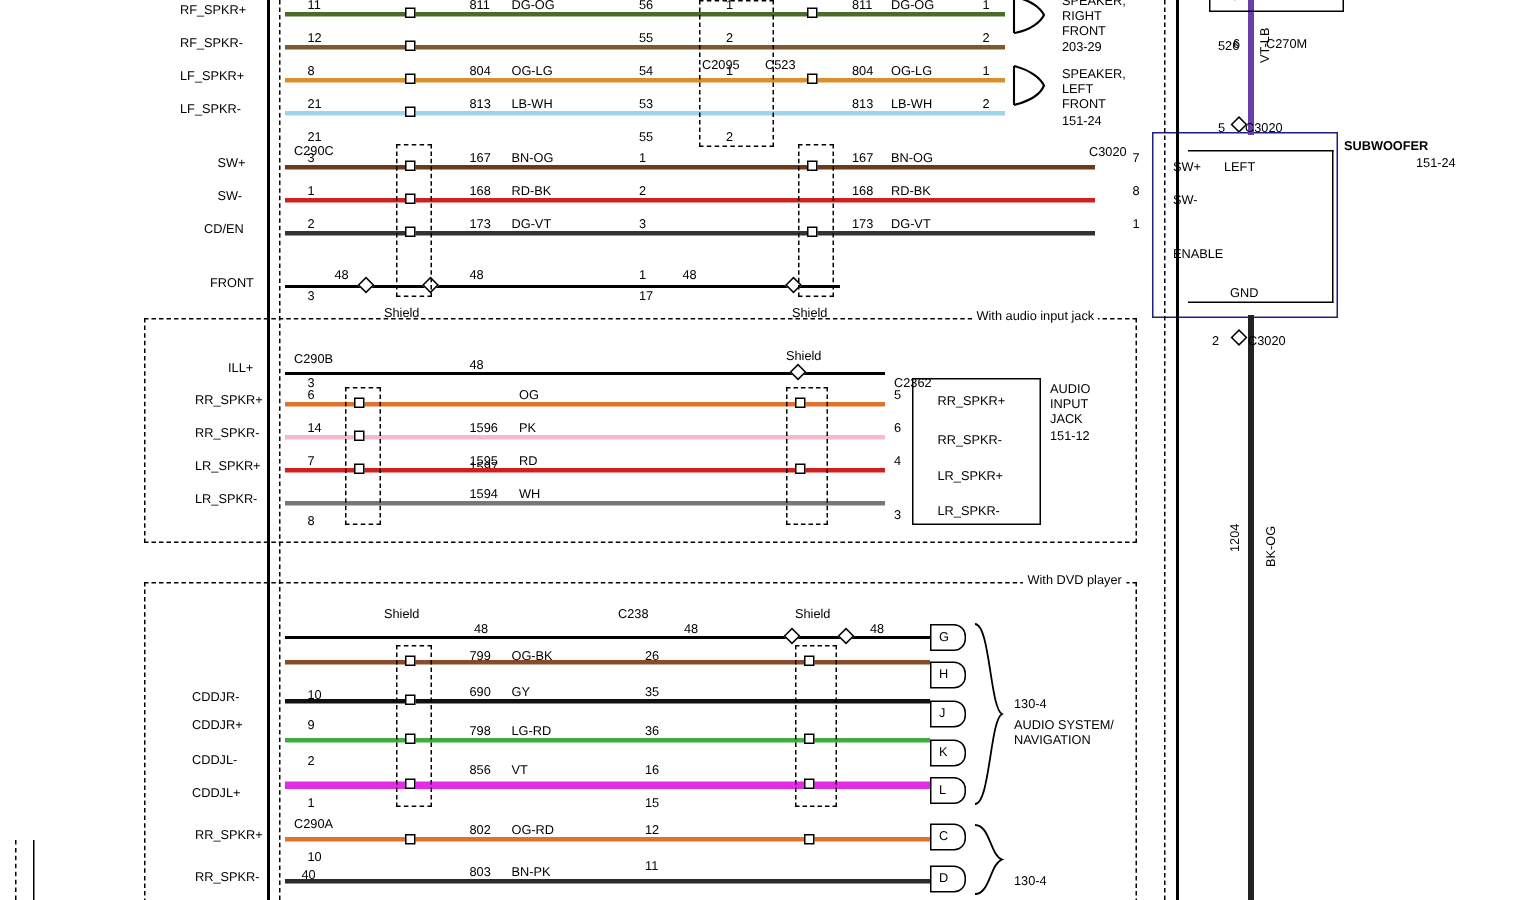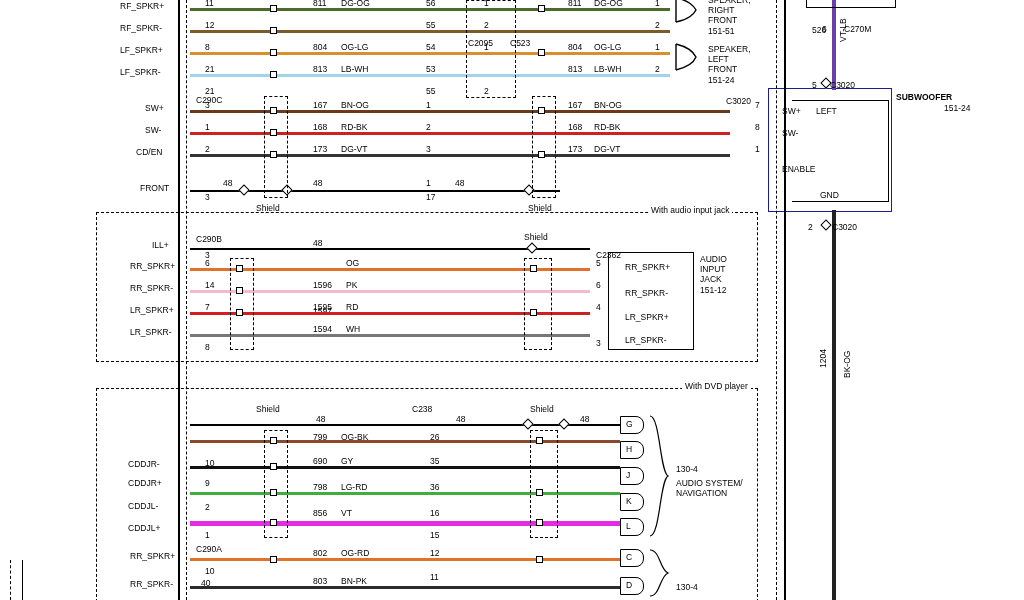--- a/index.html
+++ b/index.html
@@ -138,21 +138,21 @@
   <div class="sq" style="left:538px;top:49px;"></div>
   <div class="sq" style="left:538px;top:107px;"></div>
   <div class="sq" style="left:538px;top:151px;"></div>
 
   <svg class="spk" style="left:674px;top:-8px;width:30px;height:36px;" viewBox="0 0 30 36">
     <path d="M2 6 L2 30 M2 6 C 14 8, 20 14, 22 18 C 20 22, 14 28, 2 30" fill="none" stroke="#000" stroke-width="1.4"></path>
   </svg>
   <div class="txt-c" style="left:708px;top:-5px;white-space:pre;">SPEAKER,
 RIGHT
 FRONT</div>
-  <div class="txt-c" style="left:708px;top:26px;">151-51</div>
+  <div class="txt-c" style="left:708px;top:26px;">203-29</div>
 
   <svg class="spk" style="left:674px;top:38px;width:30px;height:38px;" viewBox="0 0 30 38">
     <path d="M2 6 L2 32 M2 6 C 14 9, 20 15, 22 19 C 20 24, 14 29, 2 32" fill="none" stroke="#000" stroke-width="1.4"></path>
   </svg>
   <div class="txt-c" style="left:708px;top:44px;white-space:pre;">SPEAKER,
 LEFT
 FRONT</div>
   <div class="txt-c" style="left:708px;top:75px;">151-24</div>
 
   <div class="solid-box blue" style="left:768px;top:88px;width:122px;height:122px;"></div>

